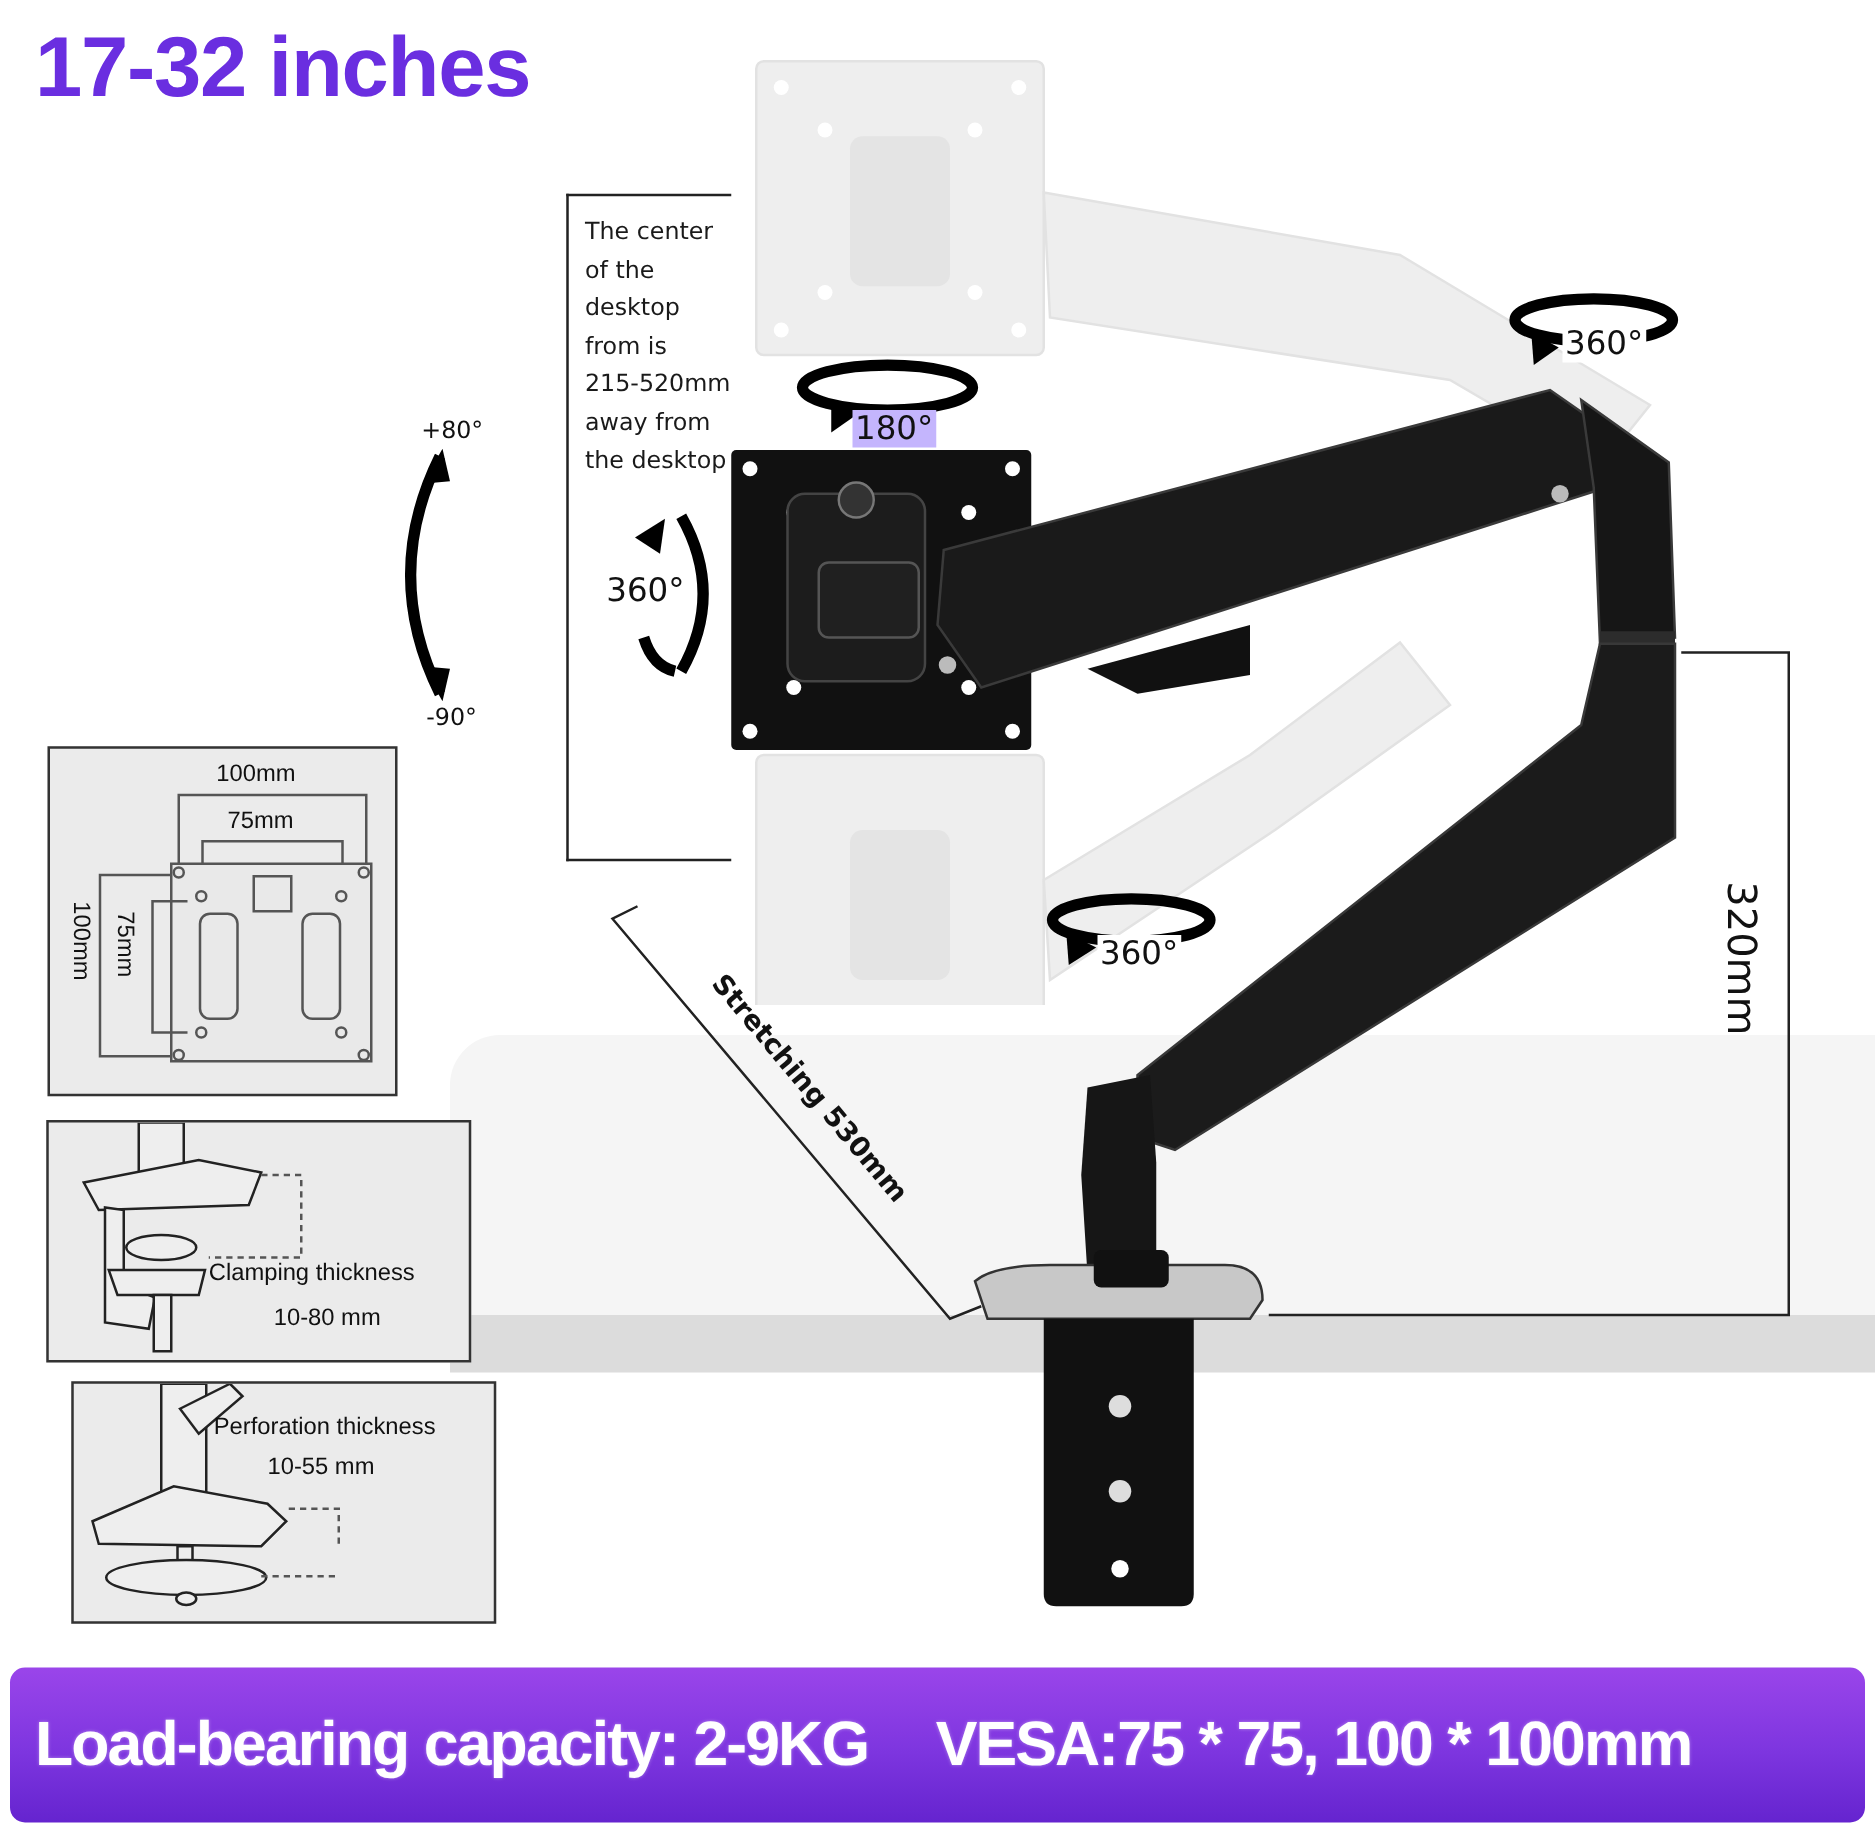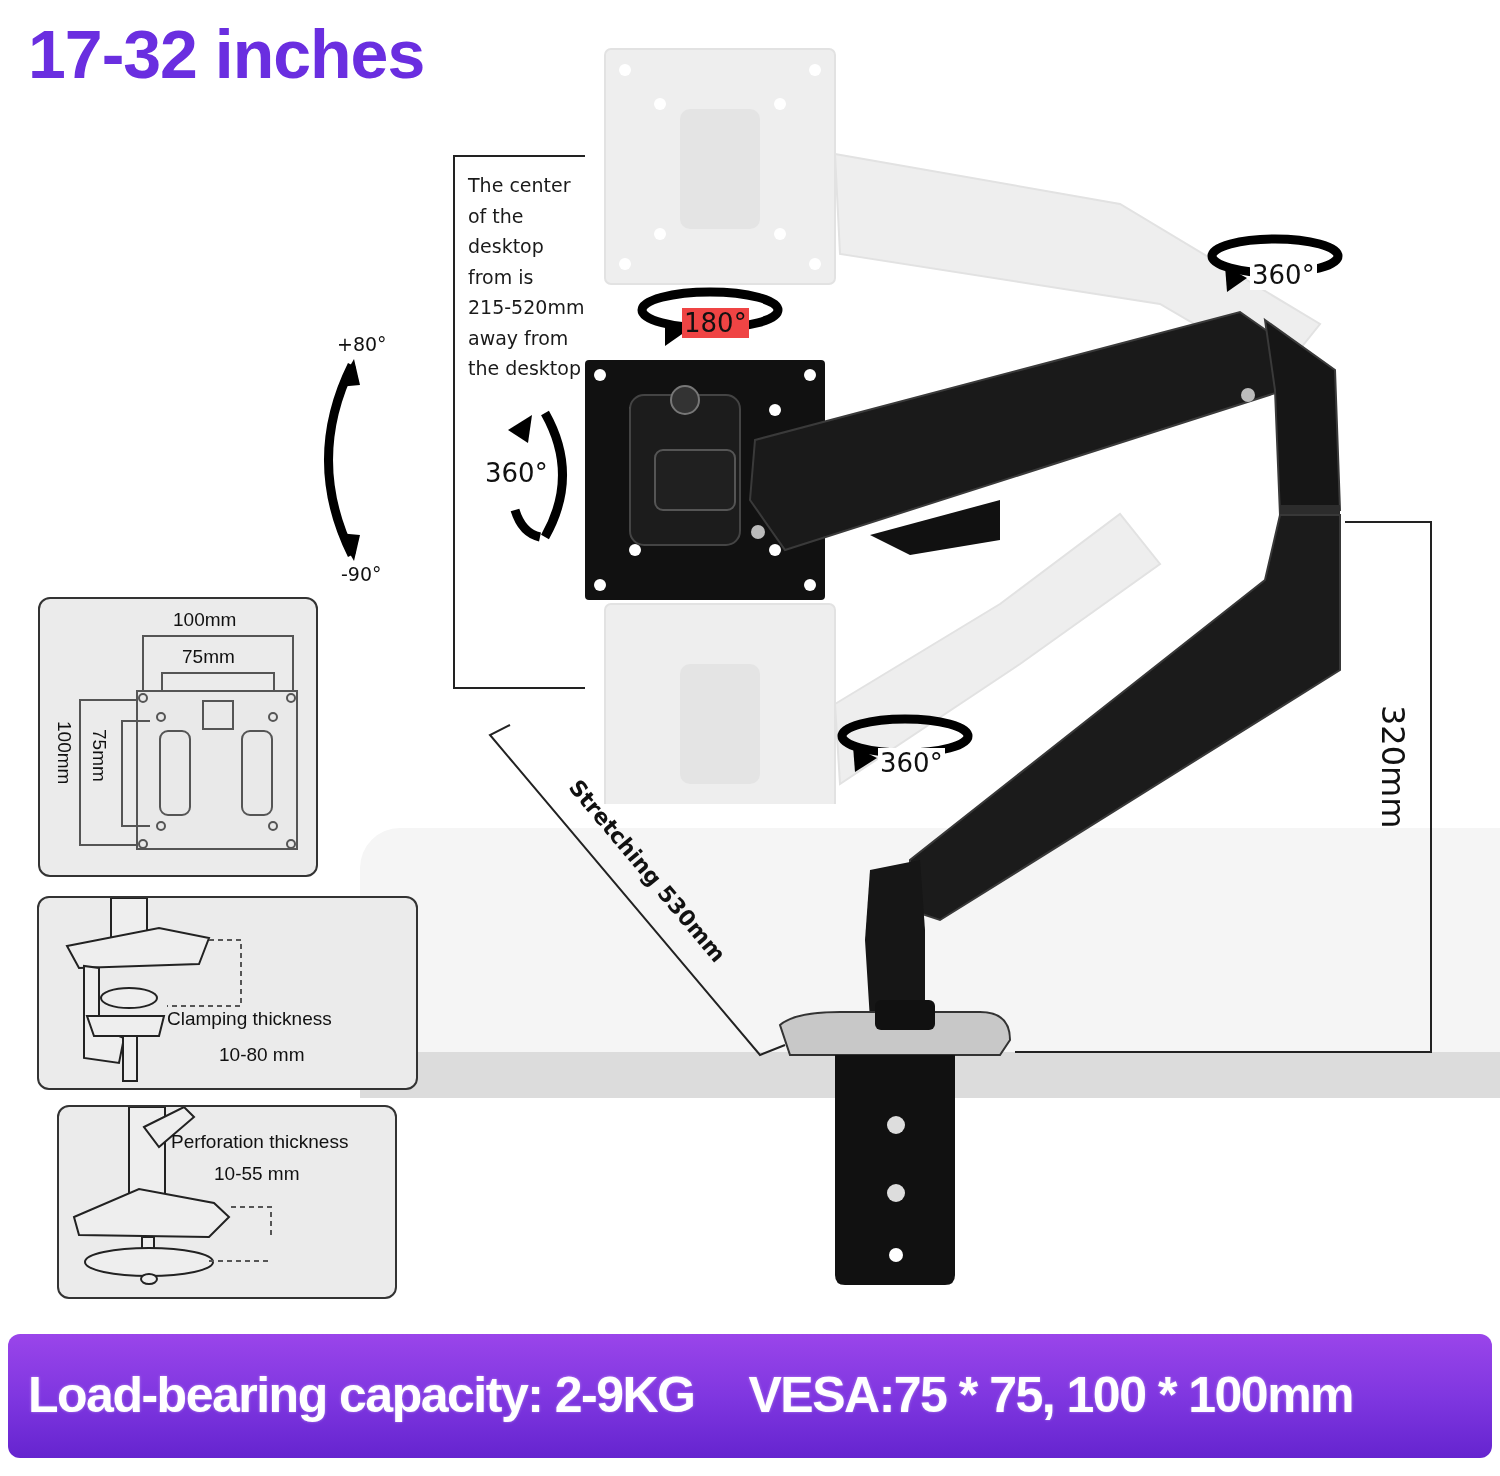--- a/index.html
+++ b/index.html
@@ -5,21 +5,21 @@
   html, body { margin:0; padding:0; background:#ffffff; }
   body { width:1500px; height:1476px; position:relative; overflow:hidden; font-family:"DejaVu Sans", sans-serif; color:#111; }
   .abs { position:absolute; }
   .title { left:28px; top:14px; font-size:68px; font-weight:bold; color:#6a2ee0; letter-spacing:-1px; line-height:80px; font-family:"Liberation Sans", sans-serif; }
   .desk-top { left:360px; top:828px; width:1140px; height:232px; background:#f5f5f5; border-radius:40px 0 0 0; }
   .desk-edge { left:360px; top:1052px; width:1140px; height:46px; background:#dcdcdc; }
   .bracket-text { left:468px; top:170px; width:120px; font-size:19px; line-height:30.5px; color:#1a1a1a; font-family:"DejaVu Sans", sans-serif; }
   .bracket { left:453px; top:155px; width:130px; height:530px; border:2px solid #222; border-right:none; }
   .angle { font-size:19px; color:#111; }
   .big-angle { font-size:26px; color:#111; }
-  .panel { border:2px solid #333; border-radius:12px; background:#ebebeb; }
+  .panel { border:2px solid #333; border-radius:0; background:#ebebeb; }
   .panel-text { font-size:19px; color:#111; font-family:"Liberation Sans", sans-serif; }
   .footer { left:8px; top:1334px; width:1484px; height:124px; border-radius:12px; background:linear-gradient(180deg,#9a45ea 0%,#7d35df 55%,#6524cf 100%); }
   .footer-text { left:28px; top:1366px; font-size:50px; font-weight:bold; color:#ffffff; white-space:nowrap; letter-spacing:-1.5px; font-family:"Liberation Sans", sans-serif; text-shadow:0 0 3px rgba(255,255,255,0.4); }
   .rot { transform-origin:left top; white-space:nowrap; }
 </style>
 </head>
 <body>
 
 <div class="abs title">17-32 inches</div>
 
@@ -98,21 +98,21 @@
   <path d="M45 8 Q80 70 45 132" fill="none" stroke="#000" stroke-width="9"></path>
   <polygon points="8,25 32,10 28,38" fill="#000"></polygon>
   <path d="M15 105 Q22 128 40 132" fill="none" stroke="#000" stroke-width="9"></path>
 </svg>
 <div class="abs big-angle" style="left:485px;top:458px;">360°</div>
 
 <svg class="abs" style="left:635px;top:280px;" width="150" height="70">
   <ellipse cx="75" cy="30" rx="68" ry="18" fill="none" stroke="#000" stroke-width="9"></ellipse>
   <polygon points="30,40 50,52 30,66" fill="#000"></polygon>
 </svg>
-<div class="abs big-angle" style="left:682px;top:308px;background:#ef4444;padding:0 2px;">180°</div>
+<div class="abs big-angle" style="left:682px;top:328px;background:#c4b5fd;padding:0 2px;">180°</div>
 
 <svg class="abs" style="left:1205px;top:228px;" width="140" height="70">
   <ellipse cx="70" cy="28" rx="63" ry="17" fill="none" stroke="#000" stroke-width="9"></ellipse>
   <polygon points="20,38 42,50 22,64" fill="#000"></polygon>
 </svg>
 <div class="abs big-angle" style="left:1250px;top:260px;background:#fff;padding:0 2px;">360°</div>
 
 <svg class="abs" style="left:835px;top:708px;" width="140" height="70">
   <ellipse cx="70" cy="28" rx="63" ry="17" fill="none" stroke="#000" stroke-width="9"></ellipse>
   <polygon points="18,38 42,50 20,64" fill="#000"></polygon>
@@ -160,21 +160,21 @@
       <polyline points="97,101 40,101 40,246 97,246"></polyline>
       <polyline points="110,122 82,122 82,227 110,227"></polyline>
     </g>
   </svg>
   <div class="abs panel-text" style="left:133px;top:10px;">100mm</div>
   <div class="abs panel-text" style="left:142px;top:47px;">75mm</div>
   <div class="abs panel-text rot" style="left:70px;top:130px;transform:rotate(90deg);">75mm</div>
   <div class="abs panel-text rot" style="left:35px;top:122px;transform:rotate(90deg);">100mm</div>
 </div>
 
-<div class="abs panel" style="left:37px;top:896px;width:336px;height:190px;overflow:hidden;padding-left:41px;">
+<div class="abs panel" style="left:37px;top:896px;width:336px;height:190px;overflow:hidden;">
   <svg class="abs" style="left:0;top:0;" width="336" height="190">
     <g fill="#eee" stroke="#222" stroke-width="2">
       <rect x="72" y="0" width="36" height="40"></rect>
       <path d="M28 48 L120 30 L170 40 L160 66 L40 70 Z"></path>
       <path d="M45 68 L45 160 L80 165 L85 140 L60 130 L60 70 Z"></path>
       <ellipse cx="90" cy="100" rx="28" ry="10"></ellipse>
       <path d="M48 118 L125 118 L120 138 L55 138 Z"></path>
       <rect x="84" y="138" width="14" height="45"></rect>
     </g>
     <polyline points="170,42 202,42 202,108 128,108" fill="none" stroke="#555" stroke-width="2" stroke-dasharray="5,4"></polyline>

